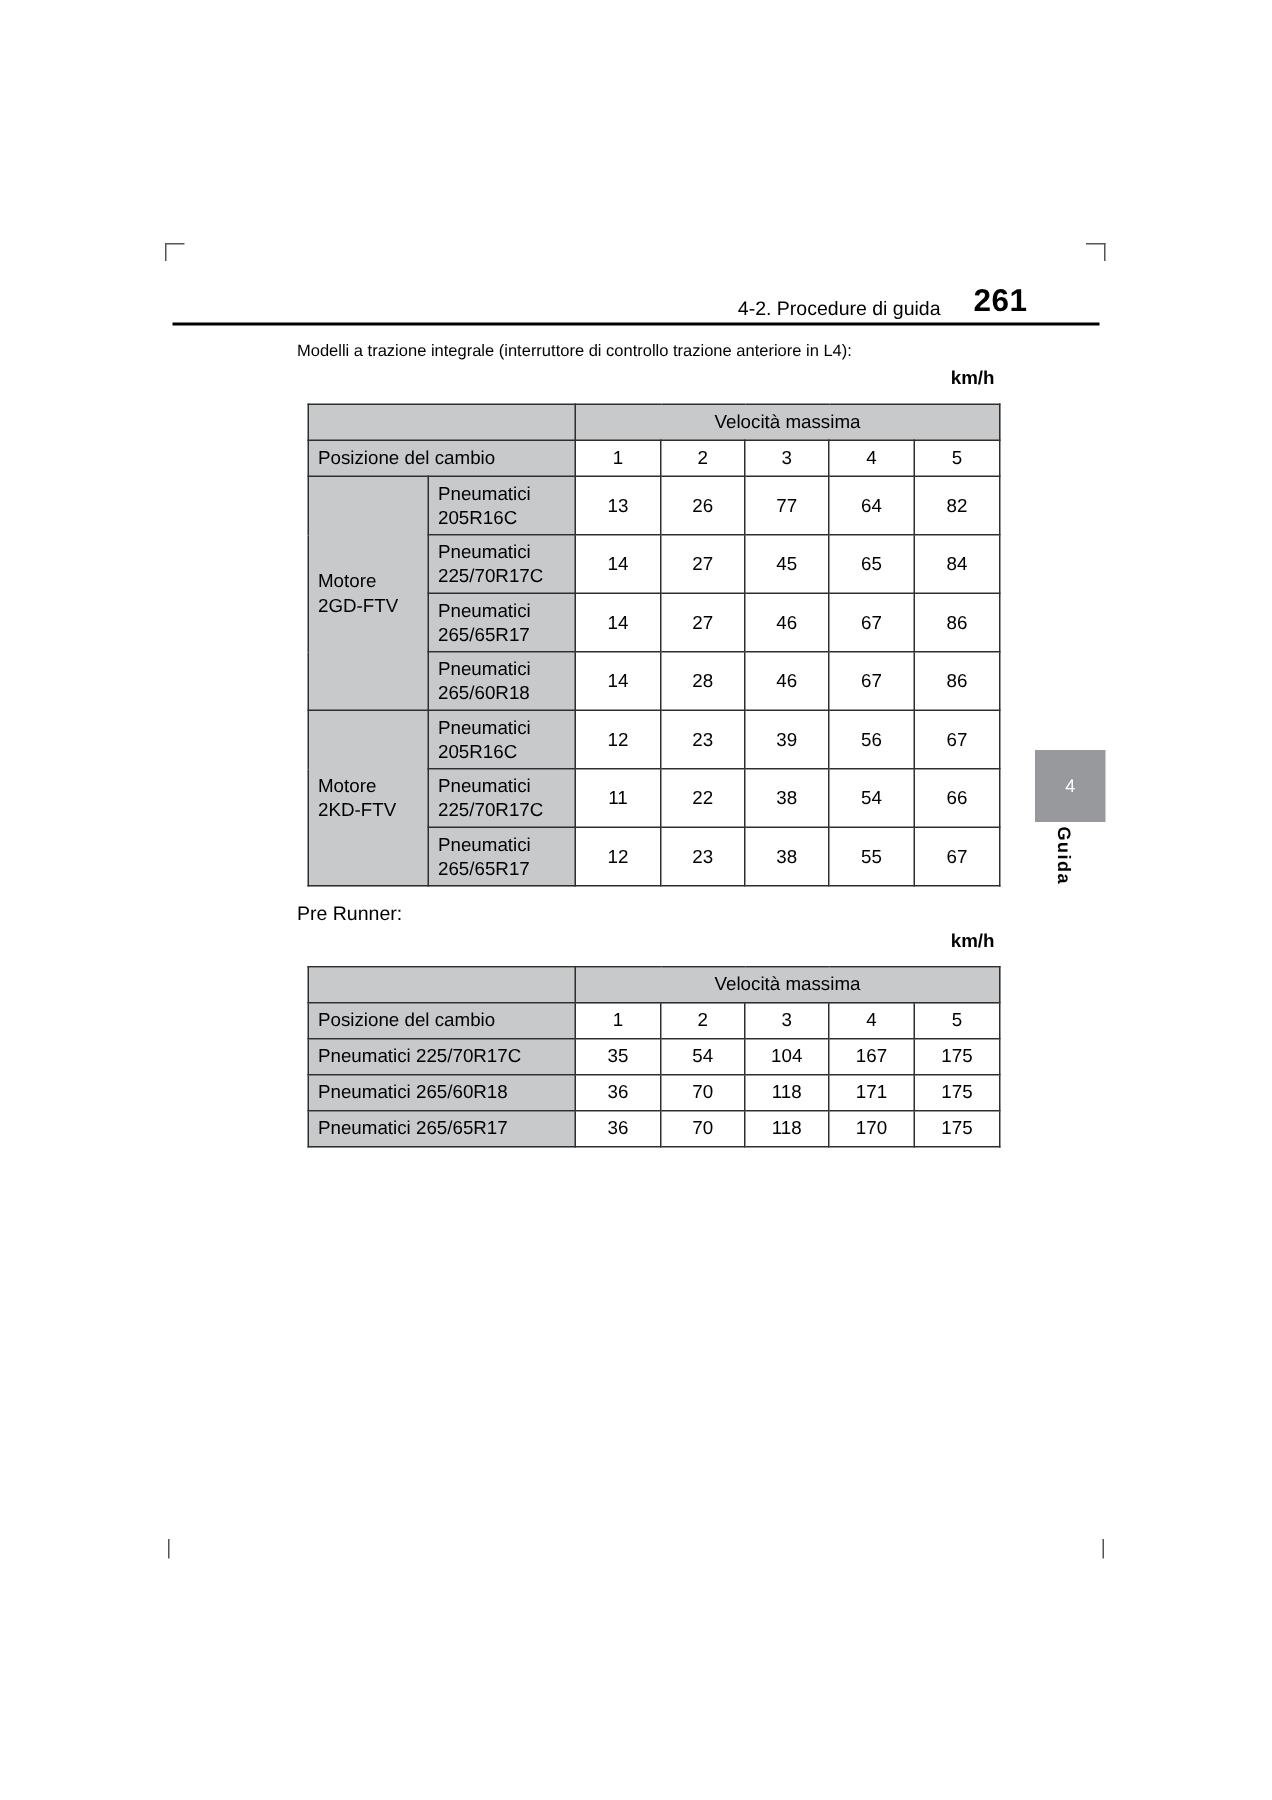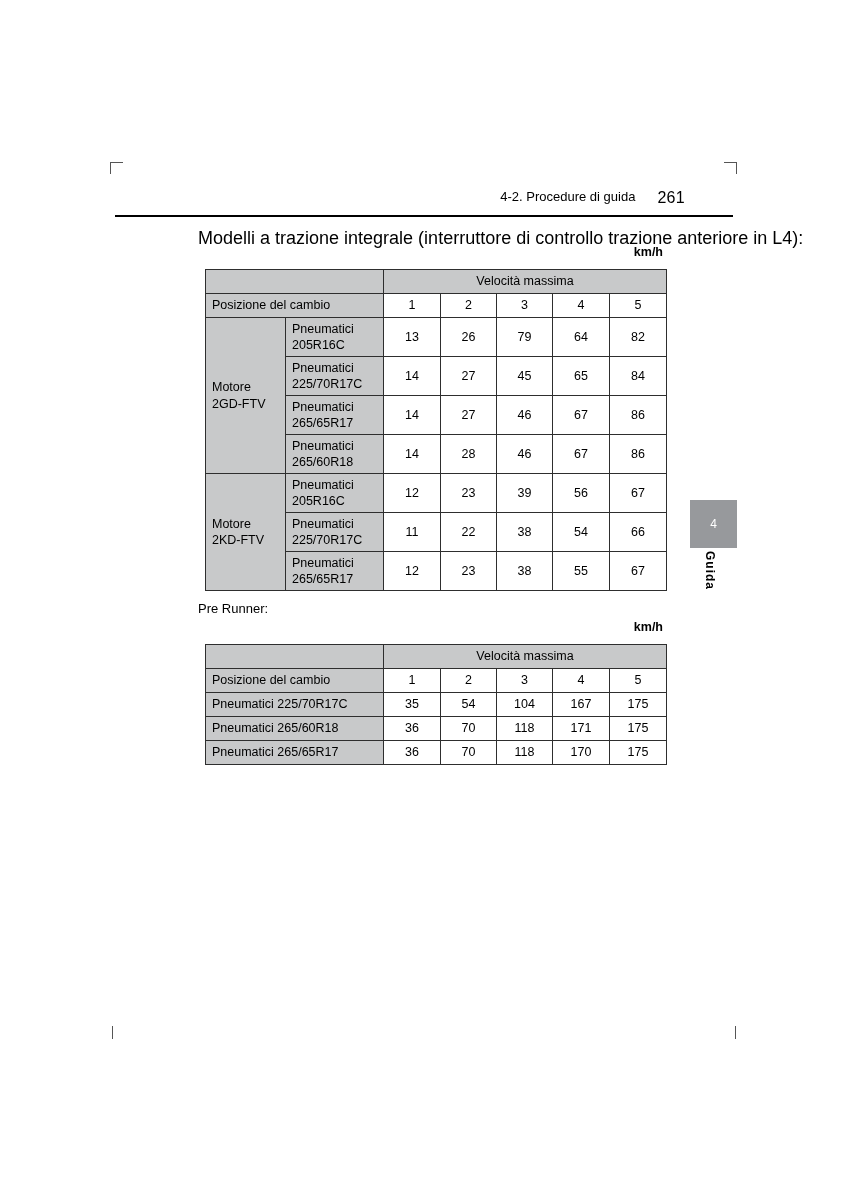--- a/index.html
+++ b/index.html
@@ -13,26 +13,26 @@
 
   
   .mark { position:absolute; }
   .mark.tl { left:110px; top:162px; width:13px; height:12px; border-left:1px solid #555; border-top:1px solid #555; }
   .mark.tr { left:724px; top:162px; width:13px; height:12px; border-right:1px solid #555; border-top:1px solid #555; }
   .mark.bl { left:112px; top:1026px; width:1px; height:13px; background:#555; }
   .mark.br { left:735px; top:1026px; width:1px; height:13px; background:#555; }
 
   
   .hdr { position:absolute; left:115px; top:189px; width:570px;
-         display:flex; justify-content:flex-end; align-items:flex-start; gap:22px; }
+         display:flex; justify-content:flex-end; align-items:flex-end; gap:22px; }
   .hdr-title { font-size:13px; }
-  .hdr-num { font-size:16px; font-weight:normal; letter-spacing:.3px; }
+  .hdr-num { font-size:21px; font-weight:bold; letter-spacing:.3px; }
   .rule { position:absolute; left:115px; top:215px; width:618px; height:2px; background:#000; }
 
-  .intro { position:absolute; left:198px; top:228px; font-size:18px; }
+  .intro { position:absolute; left:198px; top:228px; font-size:11px; }
   .kmh { position:absolute; left:202px; width:461px; text-align:right; font-size:12.5px;font-weight:bold; }
   .prerunner { position:absolute; left:198px; top:601px; font-size:13px; }
 
   
   .tbl { position:absolute; left:194px; width:461px; border-collapse:collapse;
          table-layout:fixed; font-size:12.5px;margin-left:11px; }
   .tbl td { border:1px solid #2e2e2e; vertical-align:middle; padding:1px 6px; line-height:1.3; }
   .tbl td.ctr { text-align:center; padding:1px 2px; }
   tr.h { height:24px; }
   tr.d { height:39px; }
@@ -89,21 +89,21 @@
         <td class="ctr">3</td>
         <td class="ctr">4</td>
         <td class="ctr">5</td>
       </tr>
 
       <tr class="d">
         <td rowspan="4" class="g">Motore 2GD-FTV</td>
         <td class="g">Pneumatici 205R16C</td>
         <td class="ctr">13</td>
         <td class="ctr">26</td>
-        <td class="ctr">79</td>
+        <td class="ctr">77</td>
         <td class="ctr">64</td>
         <td class="ctr">82</td>
       </tr>
       <tr class="d">
         <td class="g">Pneumatici 225/70R17C</td>
         <td class="ctr">14</td>
         <td class="ctr">27</td>
         <td class="ctr">45</td>
         <td class="ctr">65</td>
         <td class="ctr">84</td>

